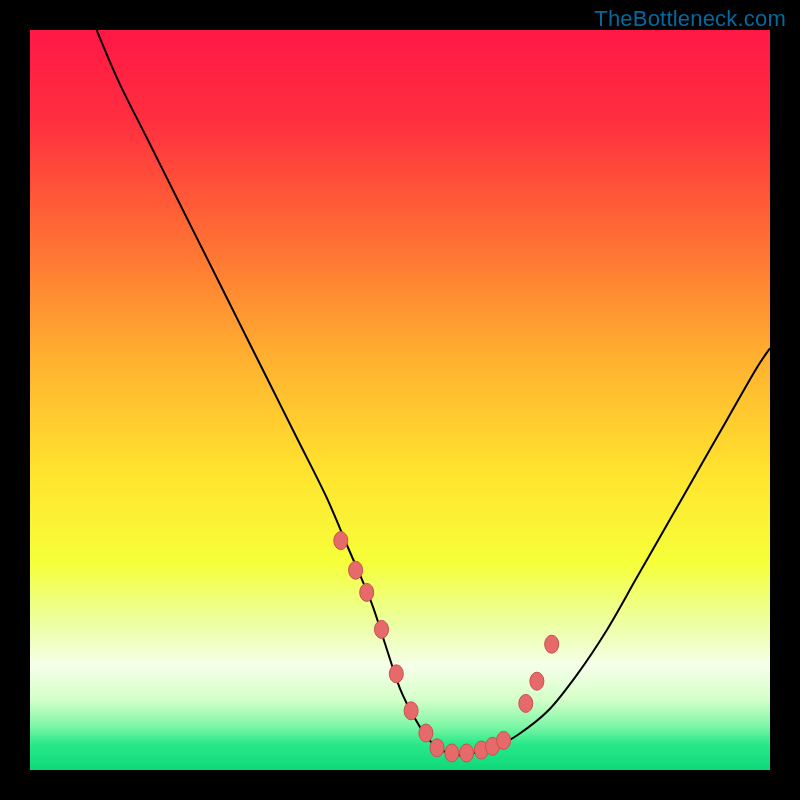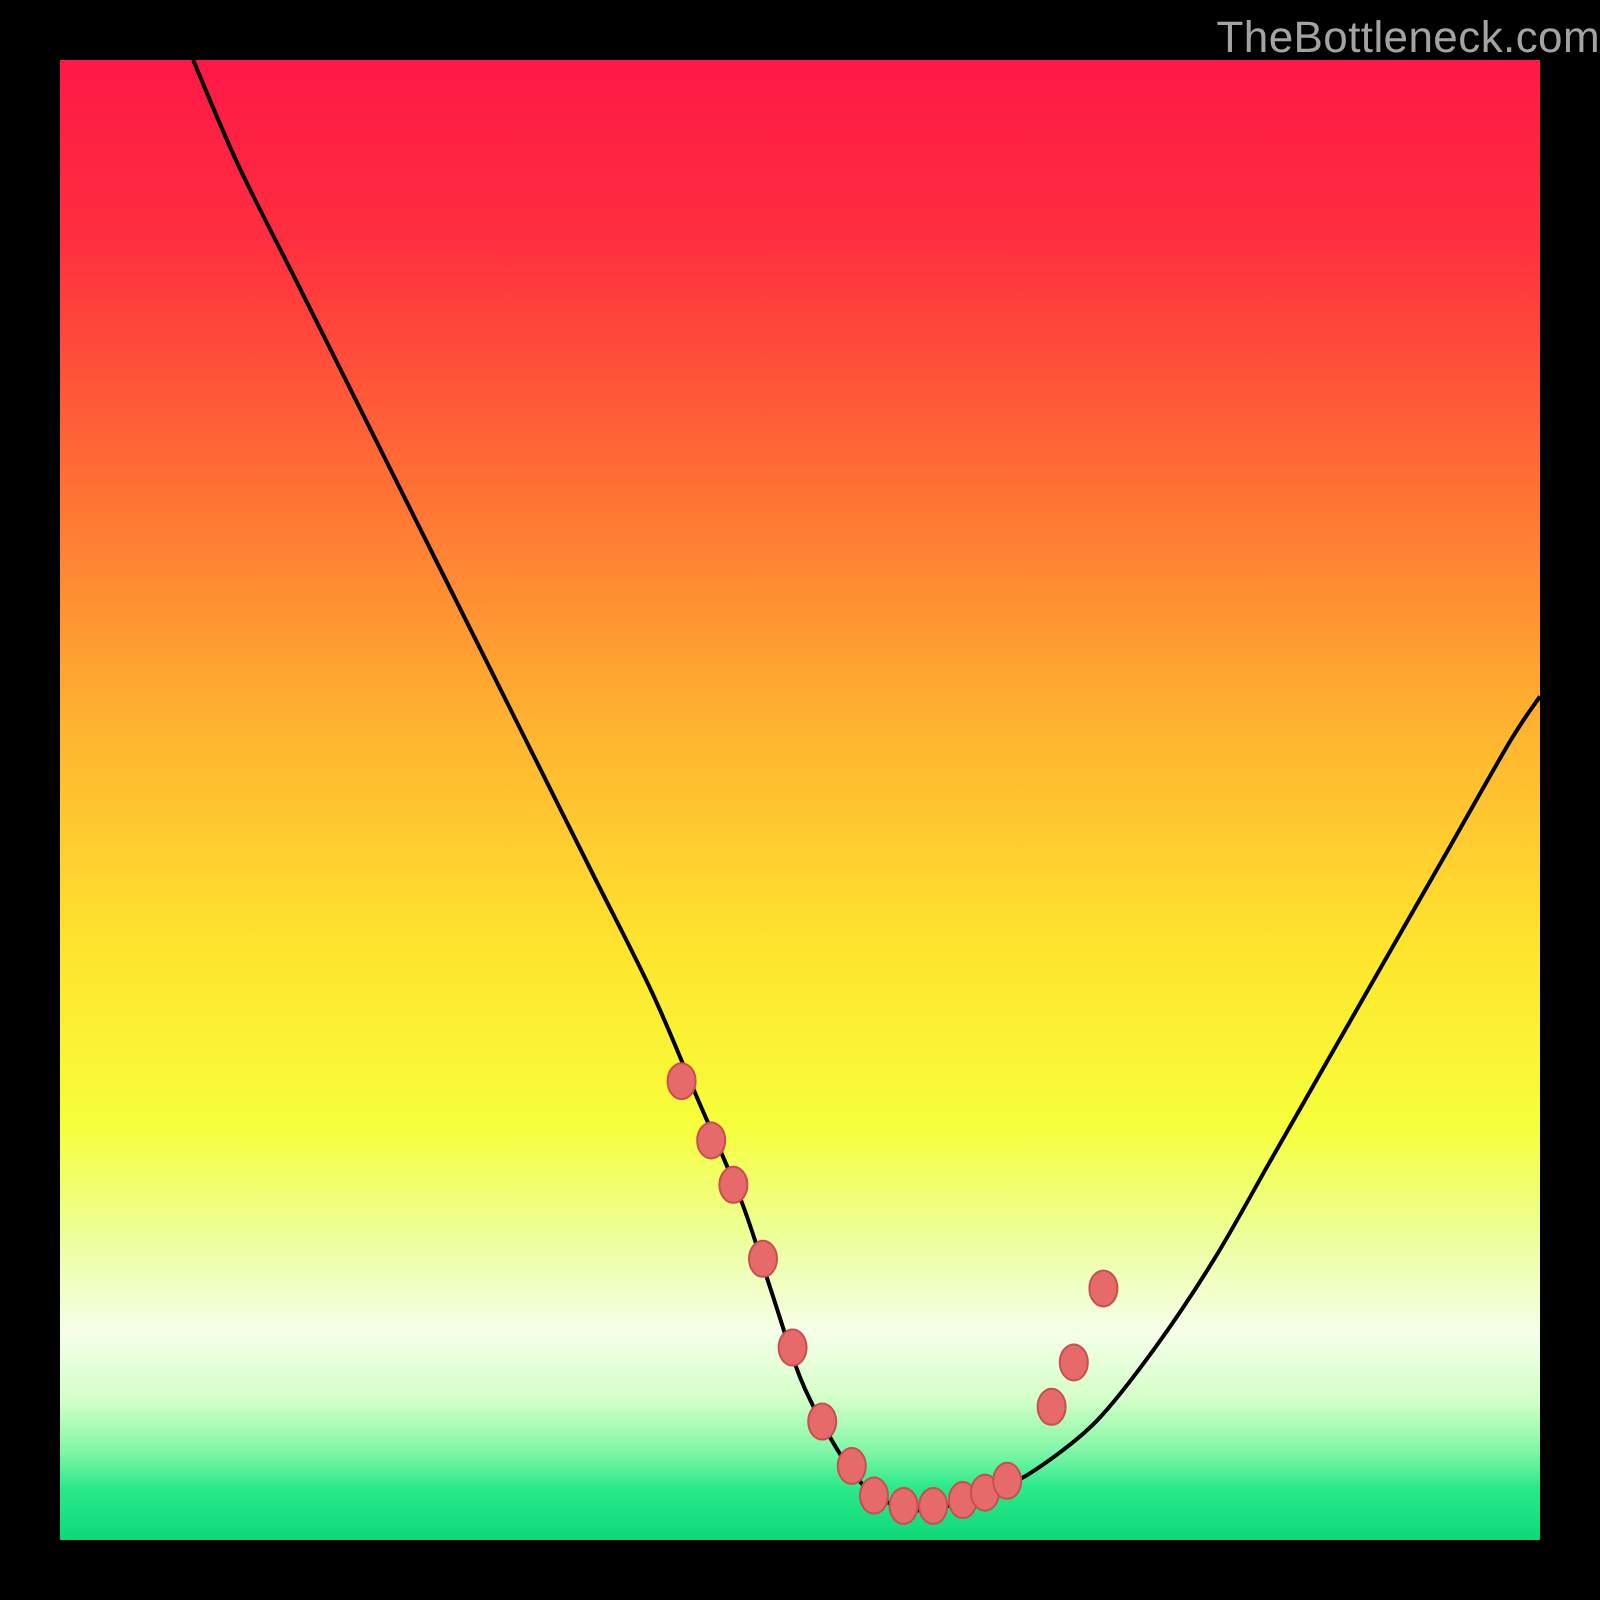--- a/index.html
+++ b/index.html
@@ -15,22 +15,22 @@
     position: absolute;
     left: 0;
     top: 0;
     width: 800px;
     height: 800px;
     background: #000;
   }
   .watermark {
     position: absolute;
     top: 6px;
-    right: 0;
-    color: #a3a3a3;
+    right: 14px;
+    color: #0369a1;
     font-size: 22px;
     letter-spacing: 0.2px;
     font-weight: 400;
     user-select: none;
   }
   .plot {
     position: absolute;
     left: 30px;
     top: 30px;
     width: 740px;

